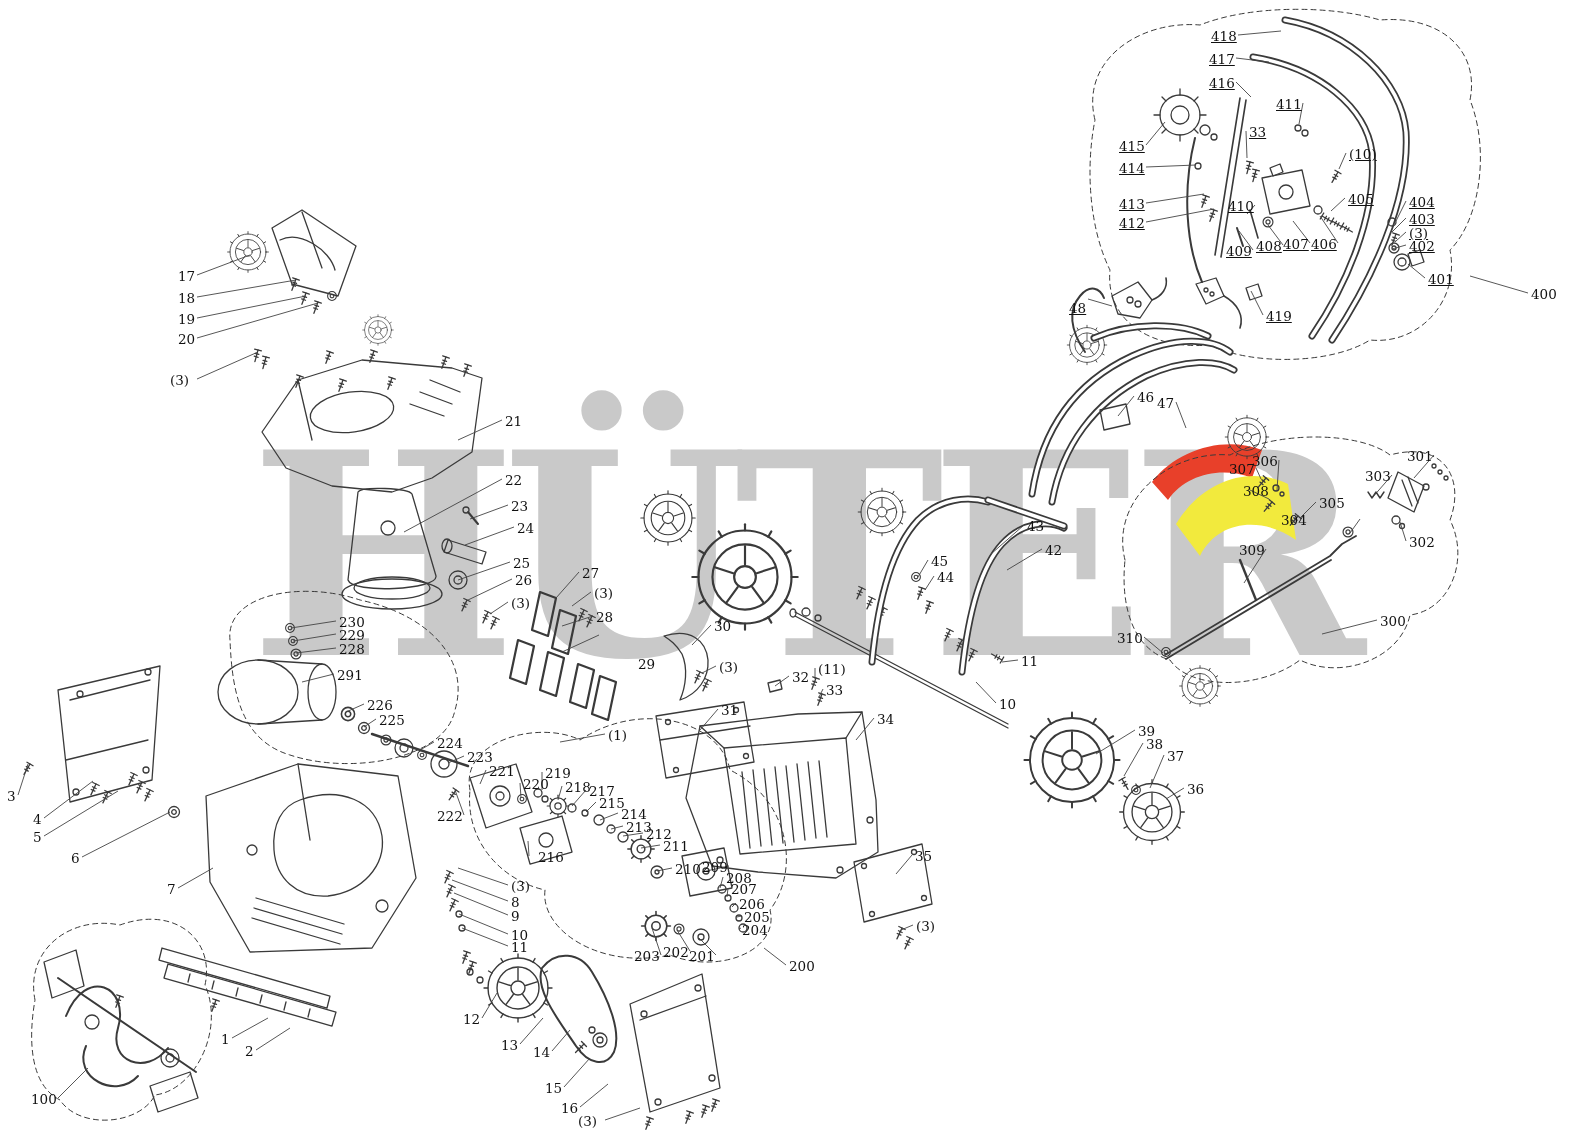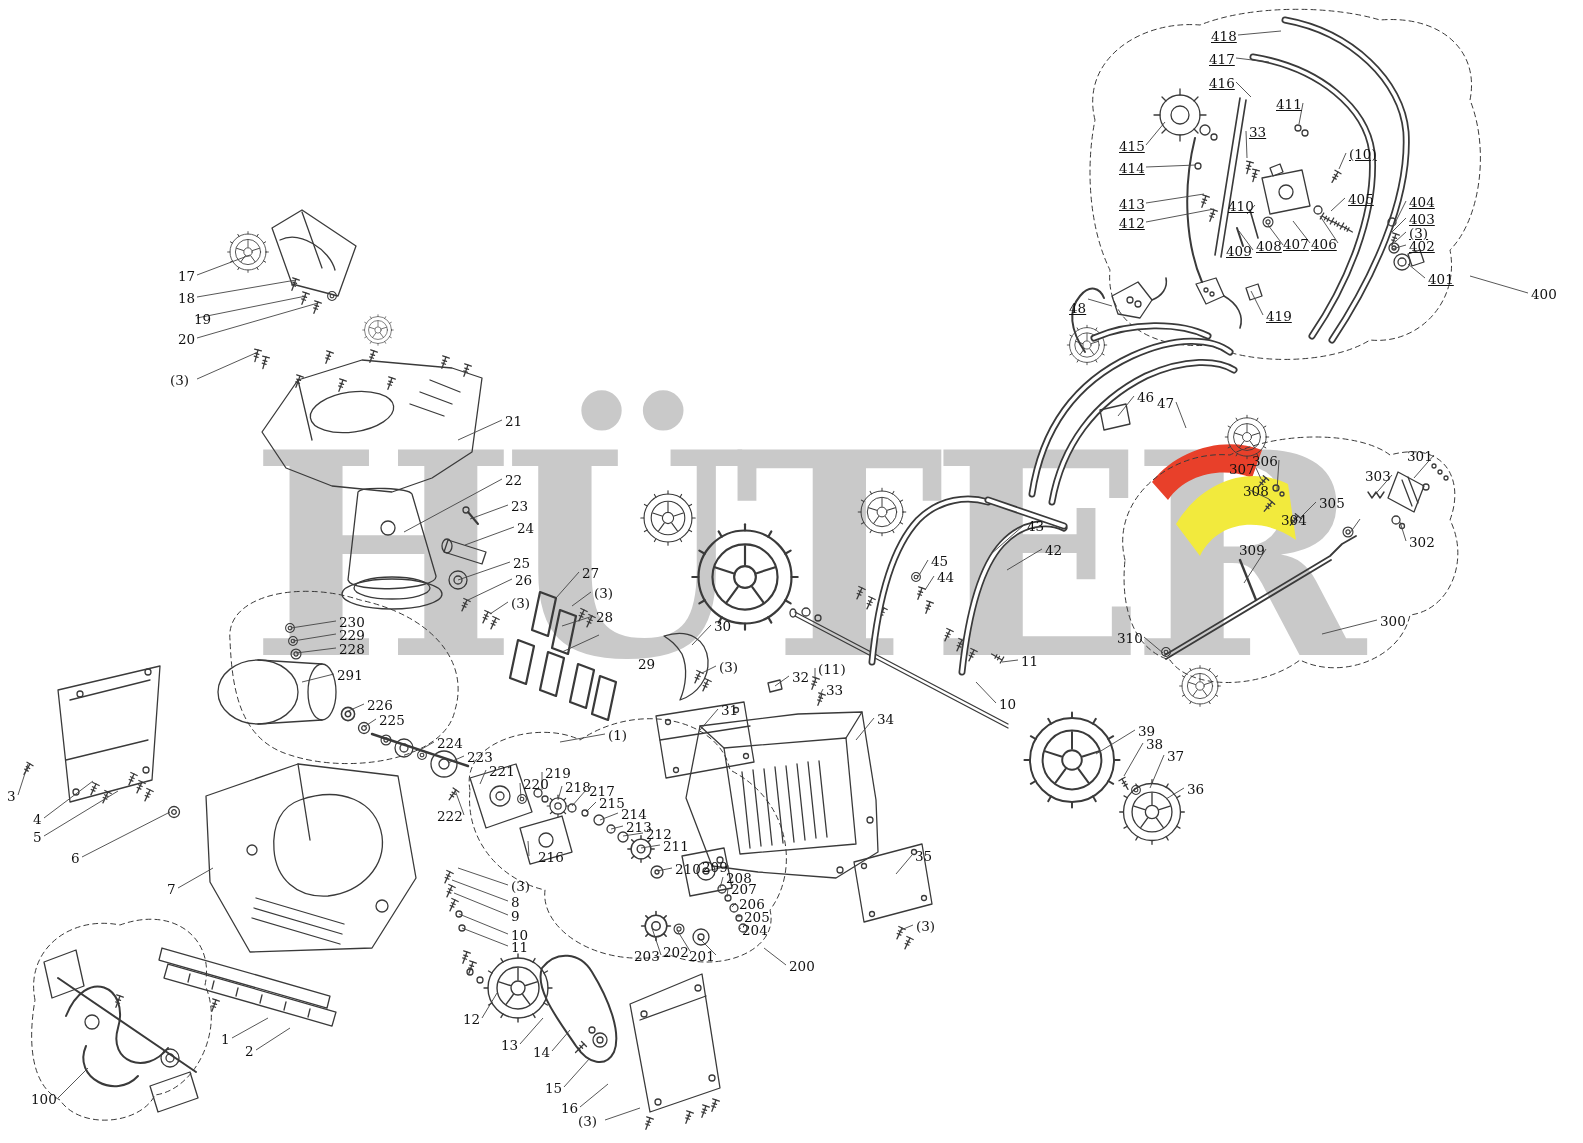--- a/index.html
+++ b/index.html
@@ -556,21 +556,21 @@
       <line x1="1406" y1="232" x2="1396" y2="241" stroke="#444" stroke-width="0.9"></line>
       <line x1="1406" y1="245" x2="1392" y2="249" stroke="#444" stroke-width="0.9"></line>
       <line x1="1425" y1="278" x2="1408" y2="264" stroke="#444" stroke-width="0.9"></line>
       <line x1="1528" y1="293" x2="1470" y2="276" stroke="#444" stroke-width="0.9"></line>
       <line x1="1263" y1="315" x2="1251" y2="291" stroke="#444" stroke-width="0.9"></line>
     </svg>
 
   <div class="labels">
       <div class="lbl" style="left: 178px; top: 268px;">17</div>
       <div class="lbl" style="left: 178px; top: 290px;">18</div>
-      <div class="lbl" style="left: 178px; top: 311px; margin-left: 16px;">19</div>
+      <div class="lbl" style="left: 178px; top: 311px;">19</div>
       <div class="lbl" style="left: 178px; top: 331px;">20</div>
       <div class="lbl" style="left: 170px; top: 372px;">(3)</div>
       <div class="lbl" style="left: 505px; top: 413px;">21</div>
       <div class="lbl" style="left: 505px; top: 472px;">22</div>
       <div class="lbl" style="left: 511px; top: 498px;">23</div>
       <div class="lbl" style="left: 517px; top: 520px;">24</div>
       <div class="lbl" style="left: 513px; top: 555px;">25</div>
       <div class="lbl" style="left: 515px; top: 572px;">26</div>
       <div class="lbl" style="left: 511px; top: 595px;">(3)</div>
       <div class="lbl" style="left: 582px; top: 565px;">27</div>

